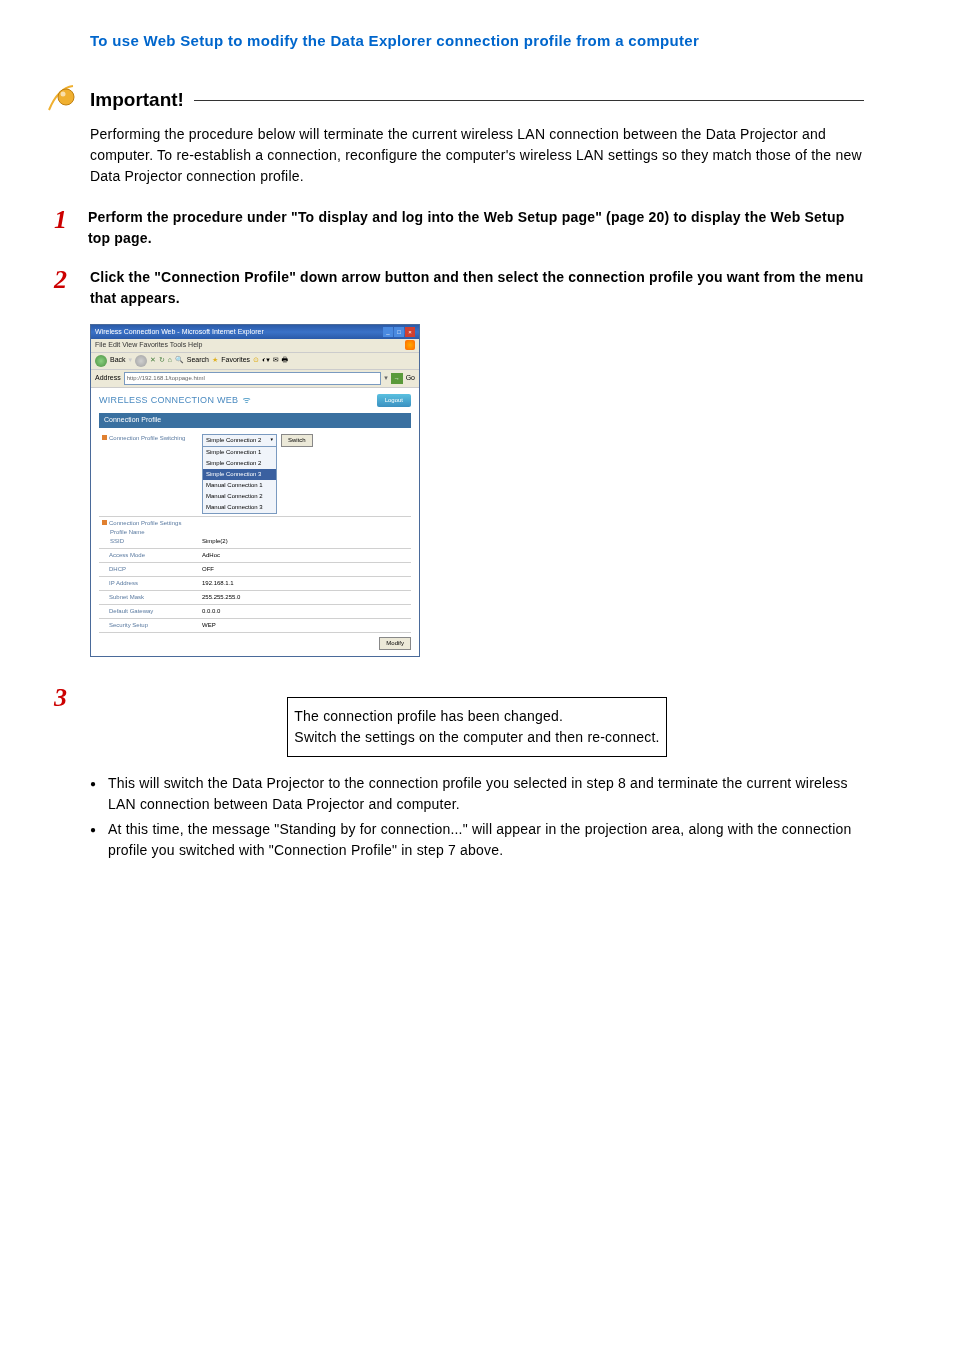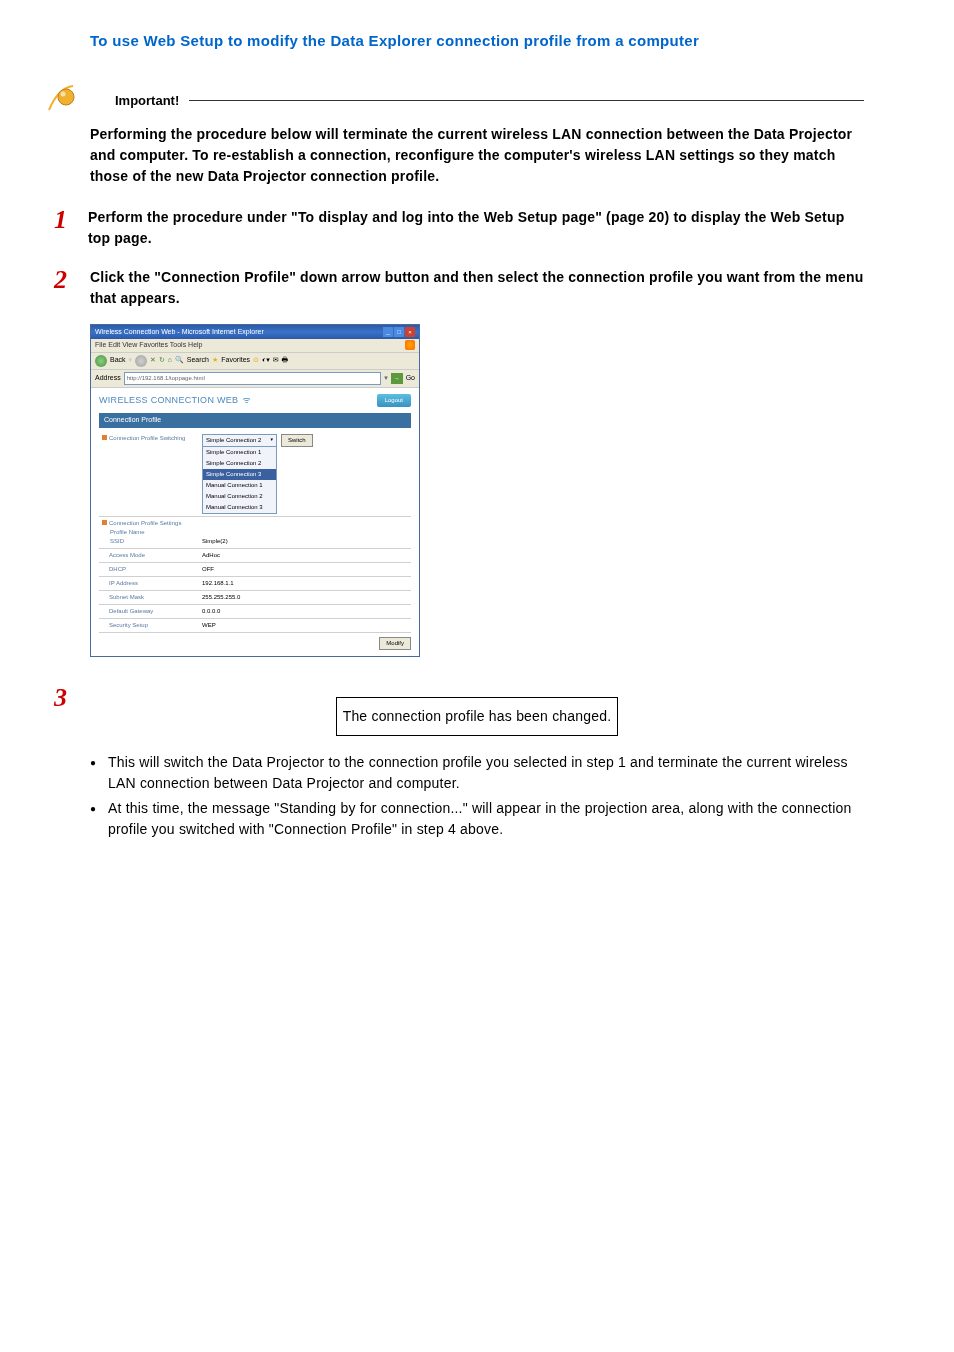--- a/index.html
+++ b/index.html
@@ -37,34 +37,32 @@
       width: 32px;
       margin-left: -44px;
       margin-right: 12px;
     }
     .important-icon {
       width: 30px;
       height: 30px;
     }
     .important-label {
       font-weight: bold;
-      font-size: 13px;
+      font-size: 19px;
       margin-right: 10px;
-      margin-left: 25px;
     }
     .important-line {
       flex: 1;
       border-top: 1px solid #333;
       height: 1px;
     }
     .important-body {
       font-size: 14px;
       line-height: 1.5;
       letter-spacing: 0.2px;
-      font-weight: bold;
     }
     .step {
       display: flex;
       margin-top: 18px;
       align-items: flex-start;
     }
     .step-num {
       color: #cc0000;
       font-weight: bold;
       font-size: 26px;
@@ -430,19 +428,20 @@
       </div>
     </div>
   </div>
 </div>
 
 <div class="step">
   <div class="step-num">3</div>
   <div style="flex:1">
     <div class="message-box">
       <div>The connection profile has been changed.</div>
+      <div>Switch the settings on the computer and then re-connect.</div>
     </div>
     <ul class="bullet-list">
-      <li>This will switch the Data Projector to the connection profile you selected in step 1 and terminate the current wireless LAN connection between Data Projector and computer.</li>
-      <li>At this time, the message "Standing by for connection..." will appear in the projection area, along with the connection profile you switched with "Connection Profile" in step 4 above.</li>
+      <li>This will switch the Data Projector to the connection profile you selected in step 8 and terminate the current wireless LAN connection between Data Projector and computer.</li>
+      <li>At this time, the message "Standing by for connection..." will appear in the projection area, along with the connection profile you switched with "Connection Profile" in step 7 above.</li>
     </ul>
   </div>
 </div>
 
 </body></html>

